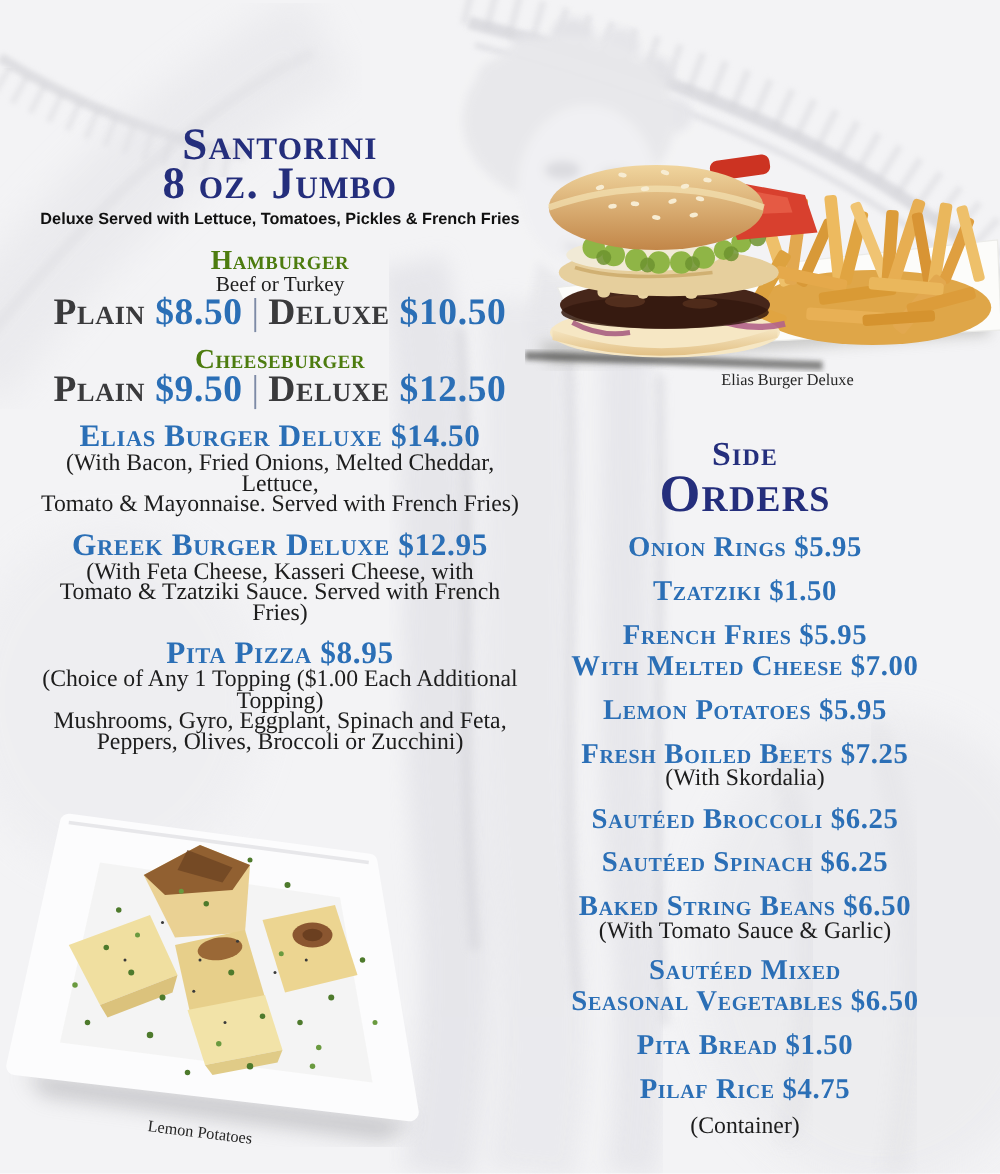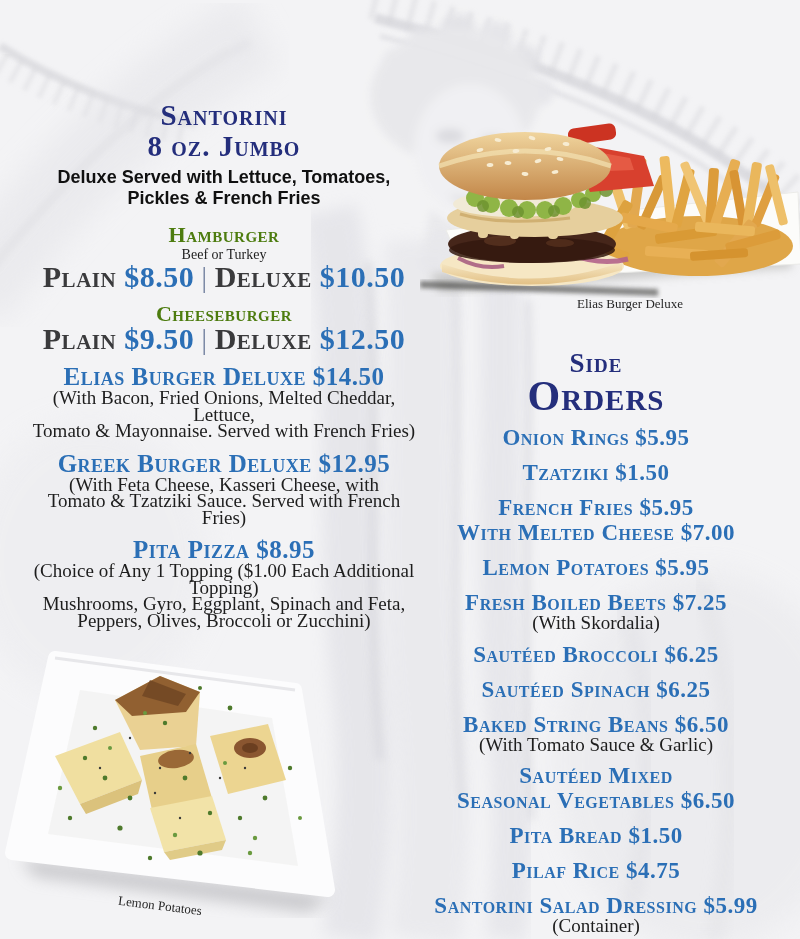--- a/index.html
+++ b/index.html
@@ -7,28 +7,28 @@
     position:relative;width:800px;height:939px;overflow:hidden;
     background:#f3f3f5;
     font-family:"Liberation Serif", serif;
   }
   .bg-svg{position:absolute;left:0;top:0;width:800px;height:939px;}
   
   .col{position:absolute;text-align:center;}
   .col-left{left:28px;top:100px;width:392px;}
   .col-right{left:415px;top:350px;width:362px;}
   .menu-title{color:#242e7c;font-weight:bold;font-variant:small-caps;
-    font-size:29px;line-height:31px;letter-spacing:1px;font-family:Liberation Serif, serif;}
+    font-size:36px;line-height:31px;letter-spacing:1px;font-family:Liberation Serif, serif;}
   .menu-subtitle{margin-top:5px;font-family:"Liberation Sans",sans-serif;
-    font-weight:bold;font-size:18px;color:#101010;letter-spacing:0px;}
+    font-weight:bold;font-size:13px;color:#101010;letter-spacing:0px;}
   .burger-items{margin-top:14px;}
   .menu-item{margin-bottom:11px;}
   .duo-name{color:#4d7c0f;font-weight:bold;font-variant:small-caps;
     font-size:22px;line-height:23px;letter-spacing:.5px;}
-  .item-sub{font-size:14px;line-height:17px;color:#1d1d1d;}
+  .item-sub{font-size:17px;line-height:17px;color:#1d1d1d;}
   .duo-line{font-variant:small-caps;font-weight:bold;font-size:30px;line-height:28px;letter-spacing:.5px;}
   .duo-label{color:#3a3a3c;}
   .duo-price{color:#2b6fb6;}
   .duo-sep{color:#7d8aa6;padding:0 7px;font-weight:normal;}
   .item-name{color:#2b6fb6;font-weight:bold;font-variant:small-caps;
     font-size:25px;line-height:26px;letter-spacing:.5px;}
   .item-note{font-size:19px;line-height:16.5px;color:#1d1d1d;}
   .side-heading{color:#242e7c;font-weight:bold;font-variant:small-caps;letter-spacing:1px;}
   .side-heading .line1{font-size:27px;line-height:27px;}
   .side-heading .line2{font-size:42px;line-height:38px;}
@@ -361,19 +361,18 @@
           <div class="side-line"><span>Sautéed Mixed</span></div>
           <div class="side-line"><span>Seasonal Vegetables</span><span> $6.50</span></div>
         </div>
         <div class="side-item">
           <div class="side-line"><span>Pita Bread</span><span> $1.50</span></div>
         </div>
         <div class="side-item">
           <div class="side-line"><span>Pilaf Rice</span><span> $4.75</span></div>
         </div>
         <div class="side-item">
-          <div class="side-line"><span>Santorini Salad Dressing</span><span> $5.99</span></div>
           <div class="item-note">(Container)</div>
         </div>
       </div>
   </div>
 
 </div>
 
 </body></html>

